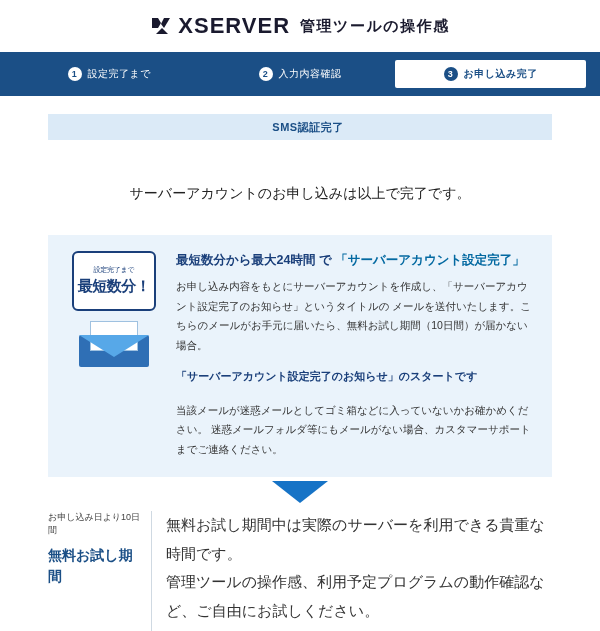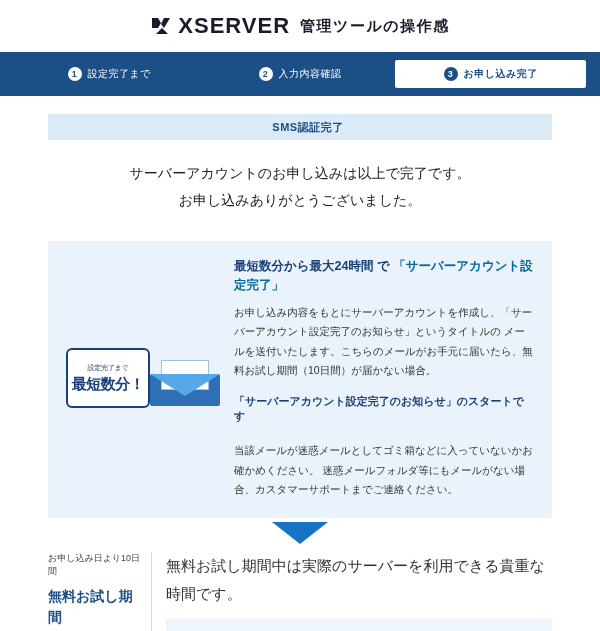--- a/index.html
+++ b/index.html
@@ -102,39 +102,39 @@
     color: #1b4f86;
     font-size: 11px;
     font-weight: bold;
     display: flex;
     align-items: center;
     justify-content: center;
     letter-spacing: 0.5px;
     padding-left: 16px;
   }
   .complete-msg {
-    margin-top: 20px;
+    margin-top: 40px;
     text-align: center;
     line-height: 1.9;
     font-size: 14px;
     color: #222222;
   }
 
   
   .info-panel {
     margin-top: 28px;
     background: #eaf3fb;
     padding: 16px 18px 18px 18px;
     display: flex;
     gap: 14px;
   }
   .badge-col {
     flex: 0 0 96px;
     display: flex;
-    flex-direction: row;
+    flex-direction: column;
     align-items: center;
   }
   .badge {
     width: 84px;
     height: 60px;
     border: 2px solid #1a3f7a;
     border-radius: 6px;
     background: #ffffff;
     display: flex;
     flex-direction: column;
@@ -375,21 +375,20 @@
     <span>お申し込み完了</span>
   </div>
 </div>
 
 <div class="content">
 
   <div class="sms-bar">SMS認証完了</div>
 
   <div class="complete-msg">
     <div>サーバーアカウントのお申し込みは以上で完了です。</div>
-    <div>お申し込みありがとうございました。</div>
   </div>
 
   <div class="info-panel">
     <div class="badge-col">
       <div class="badge">
         <div class="badge-small">設定完了まで</div>
         <div class="badge-big">最短数分！</div>
       </div>
       <div class="envelope">
         <span class="env-back"></span>
@@ -411,20 +410,21 @@
     <div class="arrow"></div>
   </div>
 
   <div class="trial">
     <div class="trial-left">
       <div class="trial-left-small">お申し込み日より10日間</div>
       <div class="trial-left-big">無料お試し期間</div>
     </div>
     <div class="trial-right">
       <div class="trial-line">無料お試し期間中は実際のサーバーを利用できる貴重な時間です。</div>
+      <div class="trial-line">管理ツールの操作感、利用予定プログラムの動作確認など、ご自由にお試しください。</div>
 
       <div class="cards">
         <div class="card-row">
 
           <div class="card">
             <div class="card-art">
               <span class="monitor">
                 <span class="monitor-bar"></span>
                 <span class="monitor-line" style="top:14px;"></span>
                 <span class="monitor-line" style="top:21px;width:30px;"></span>

